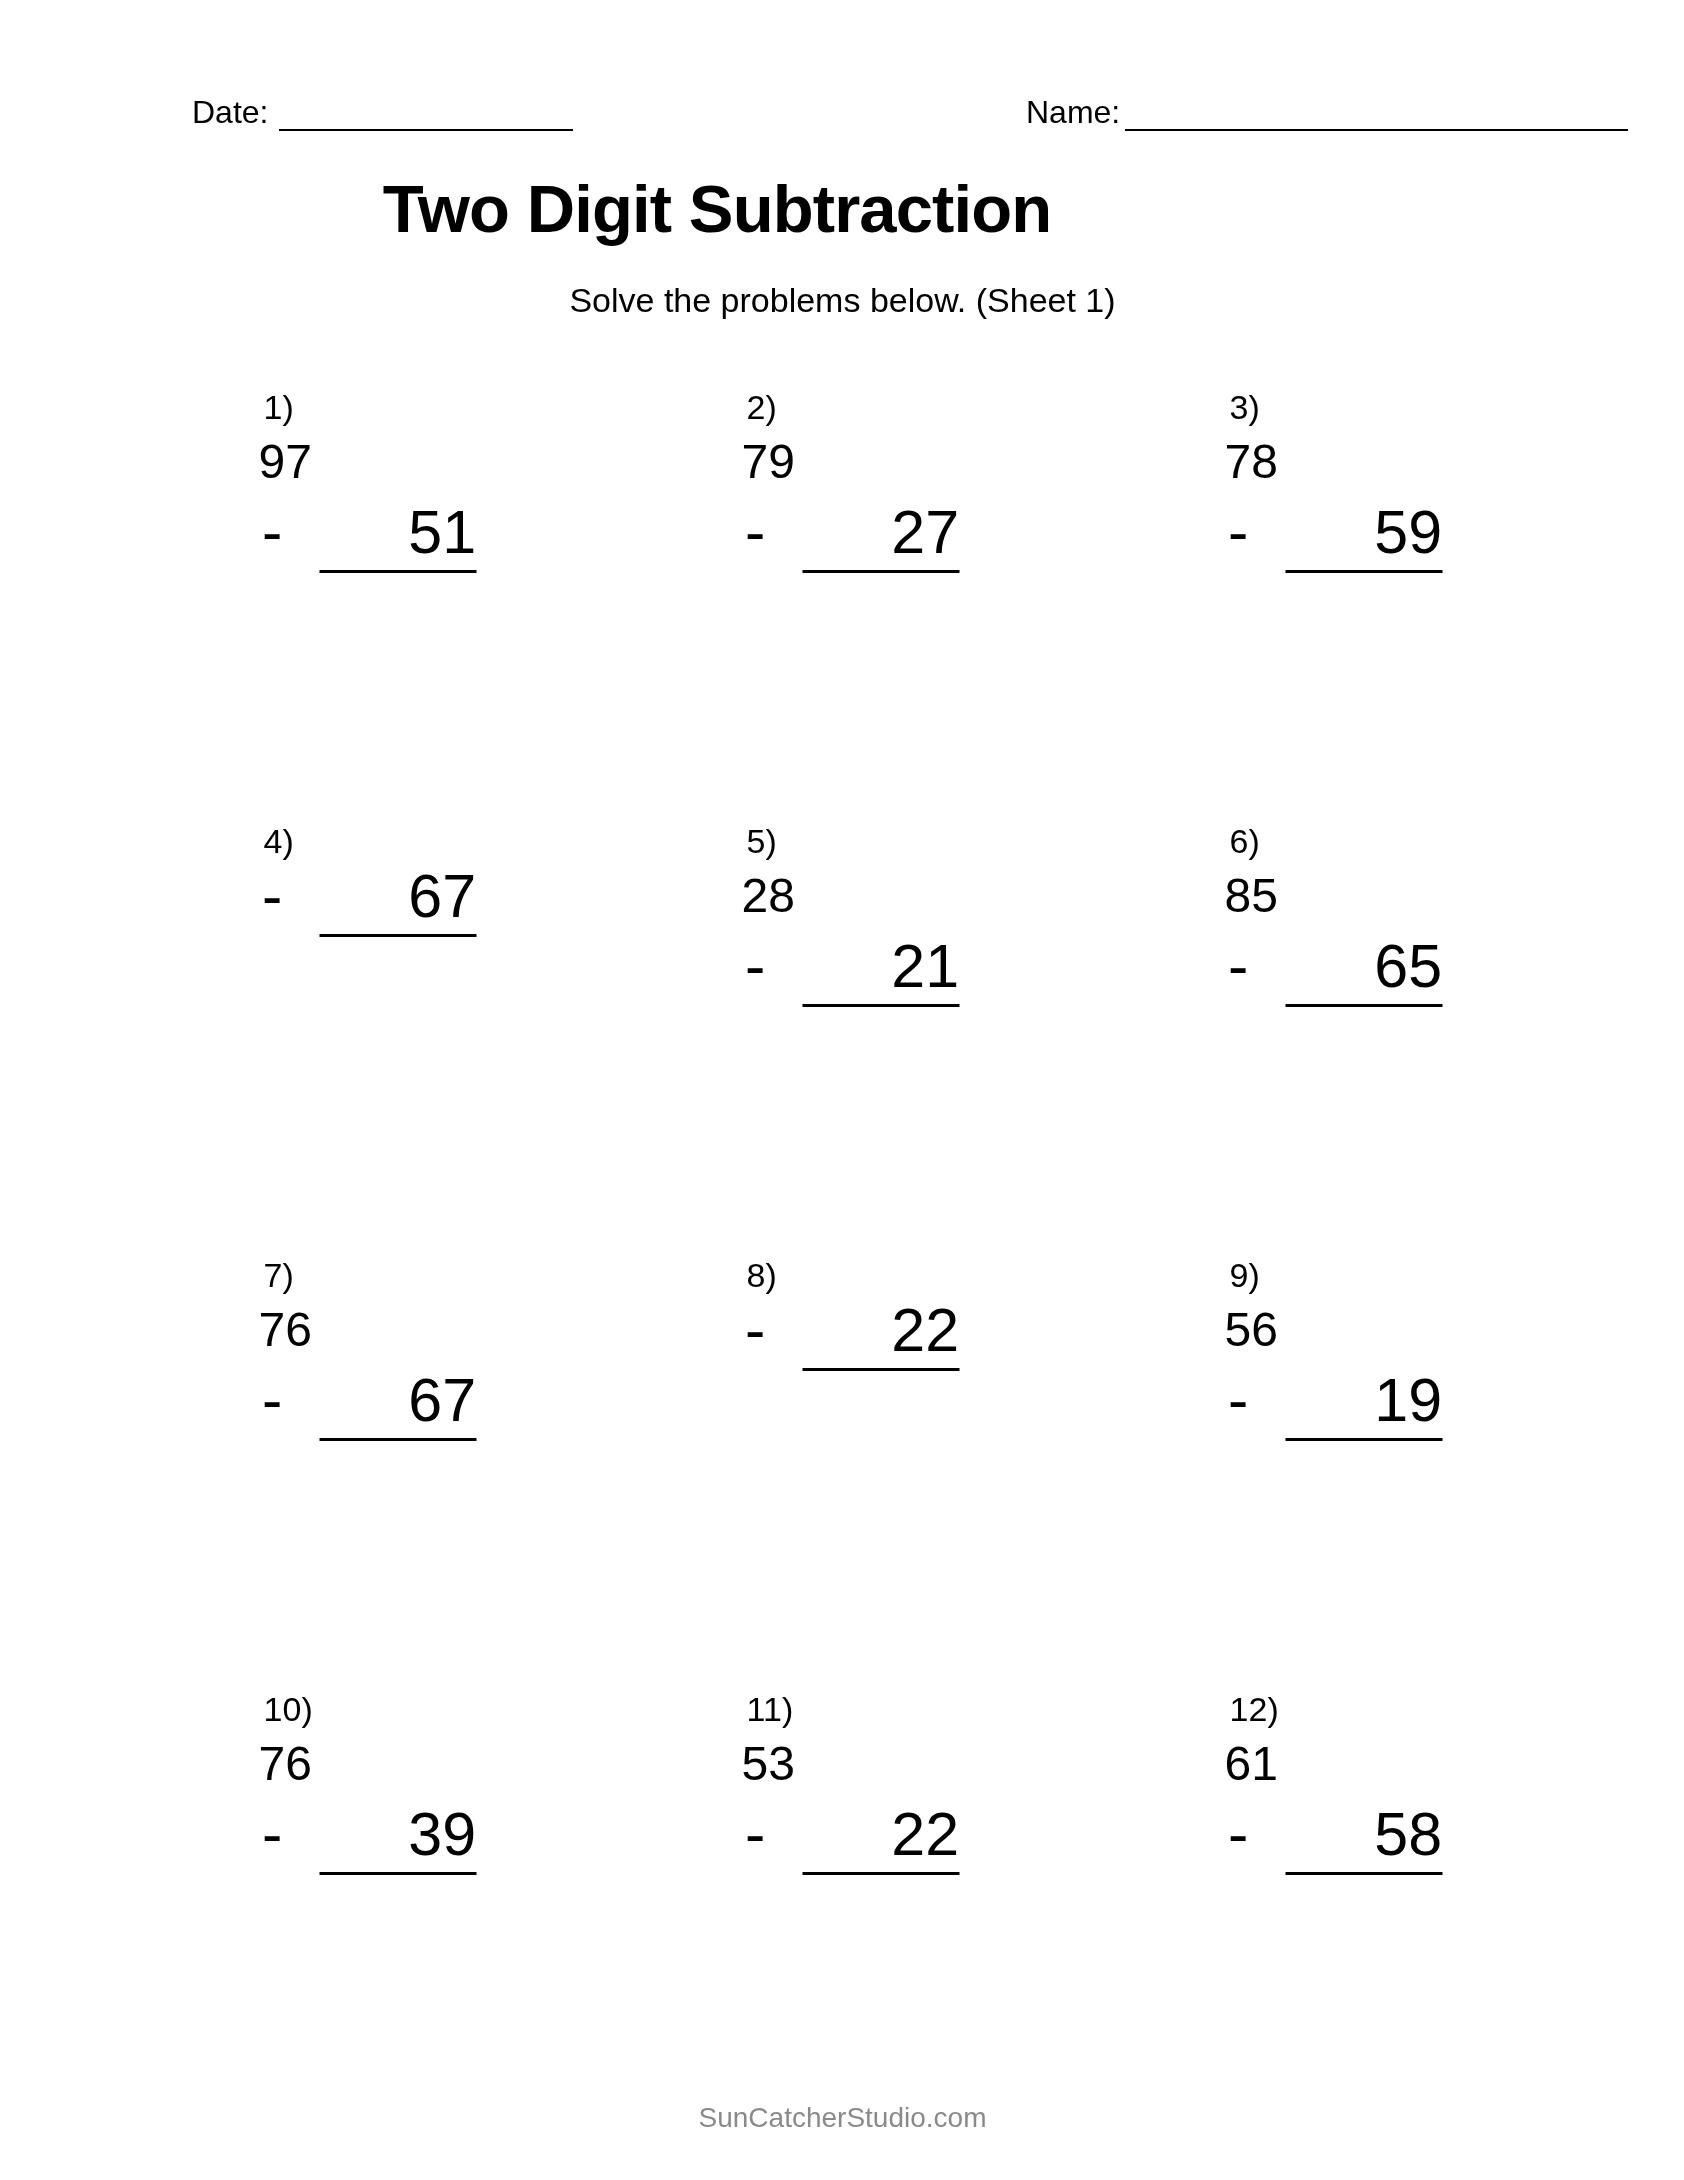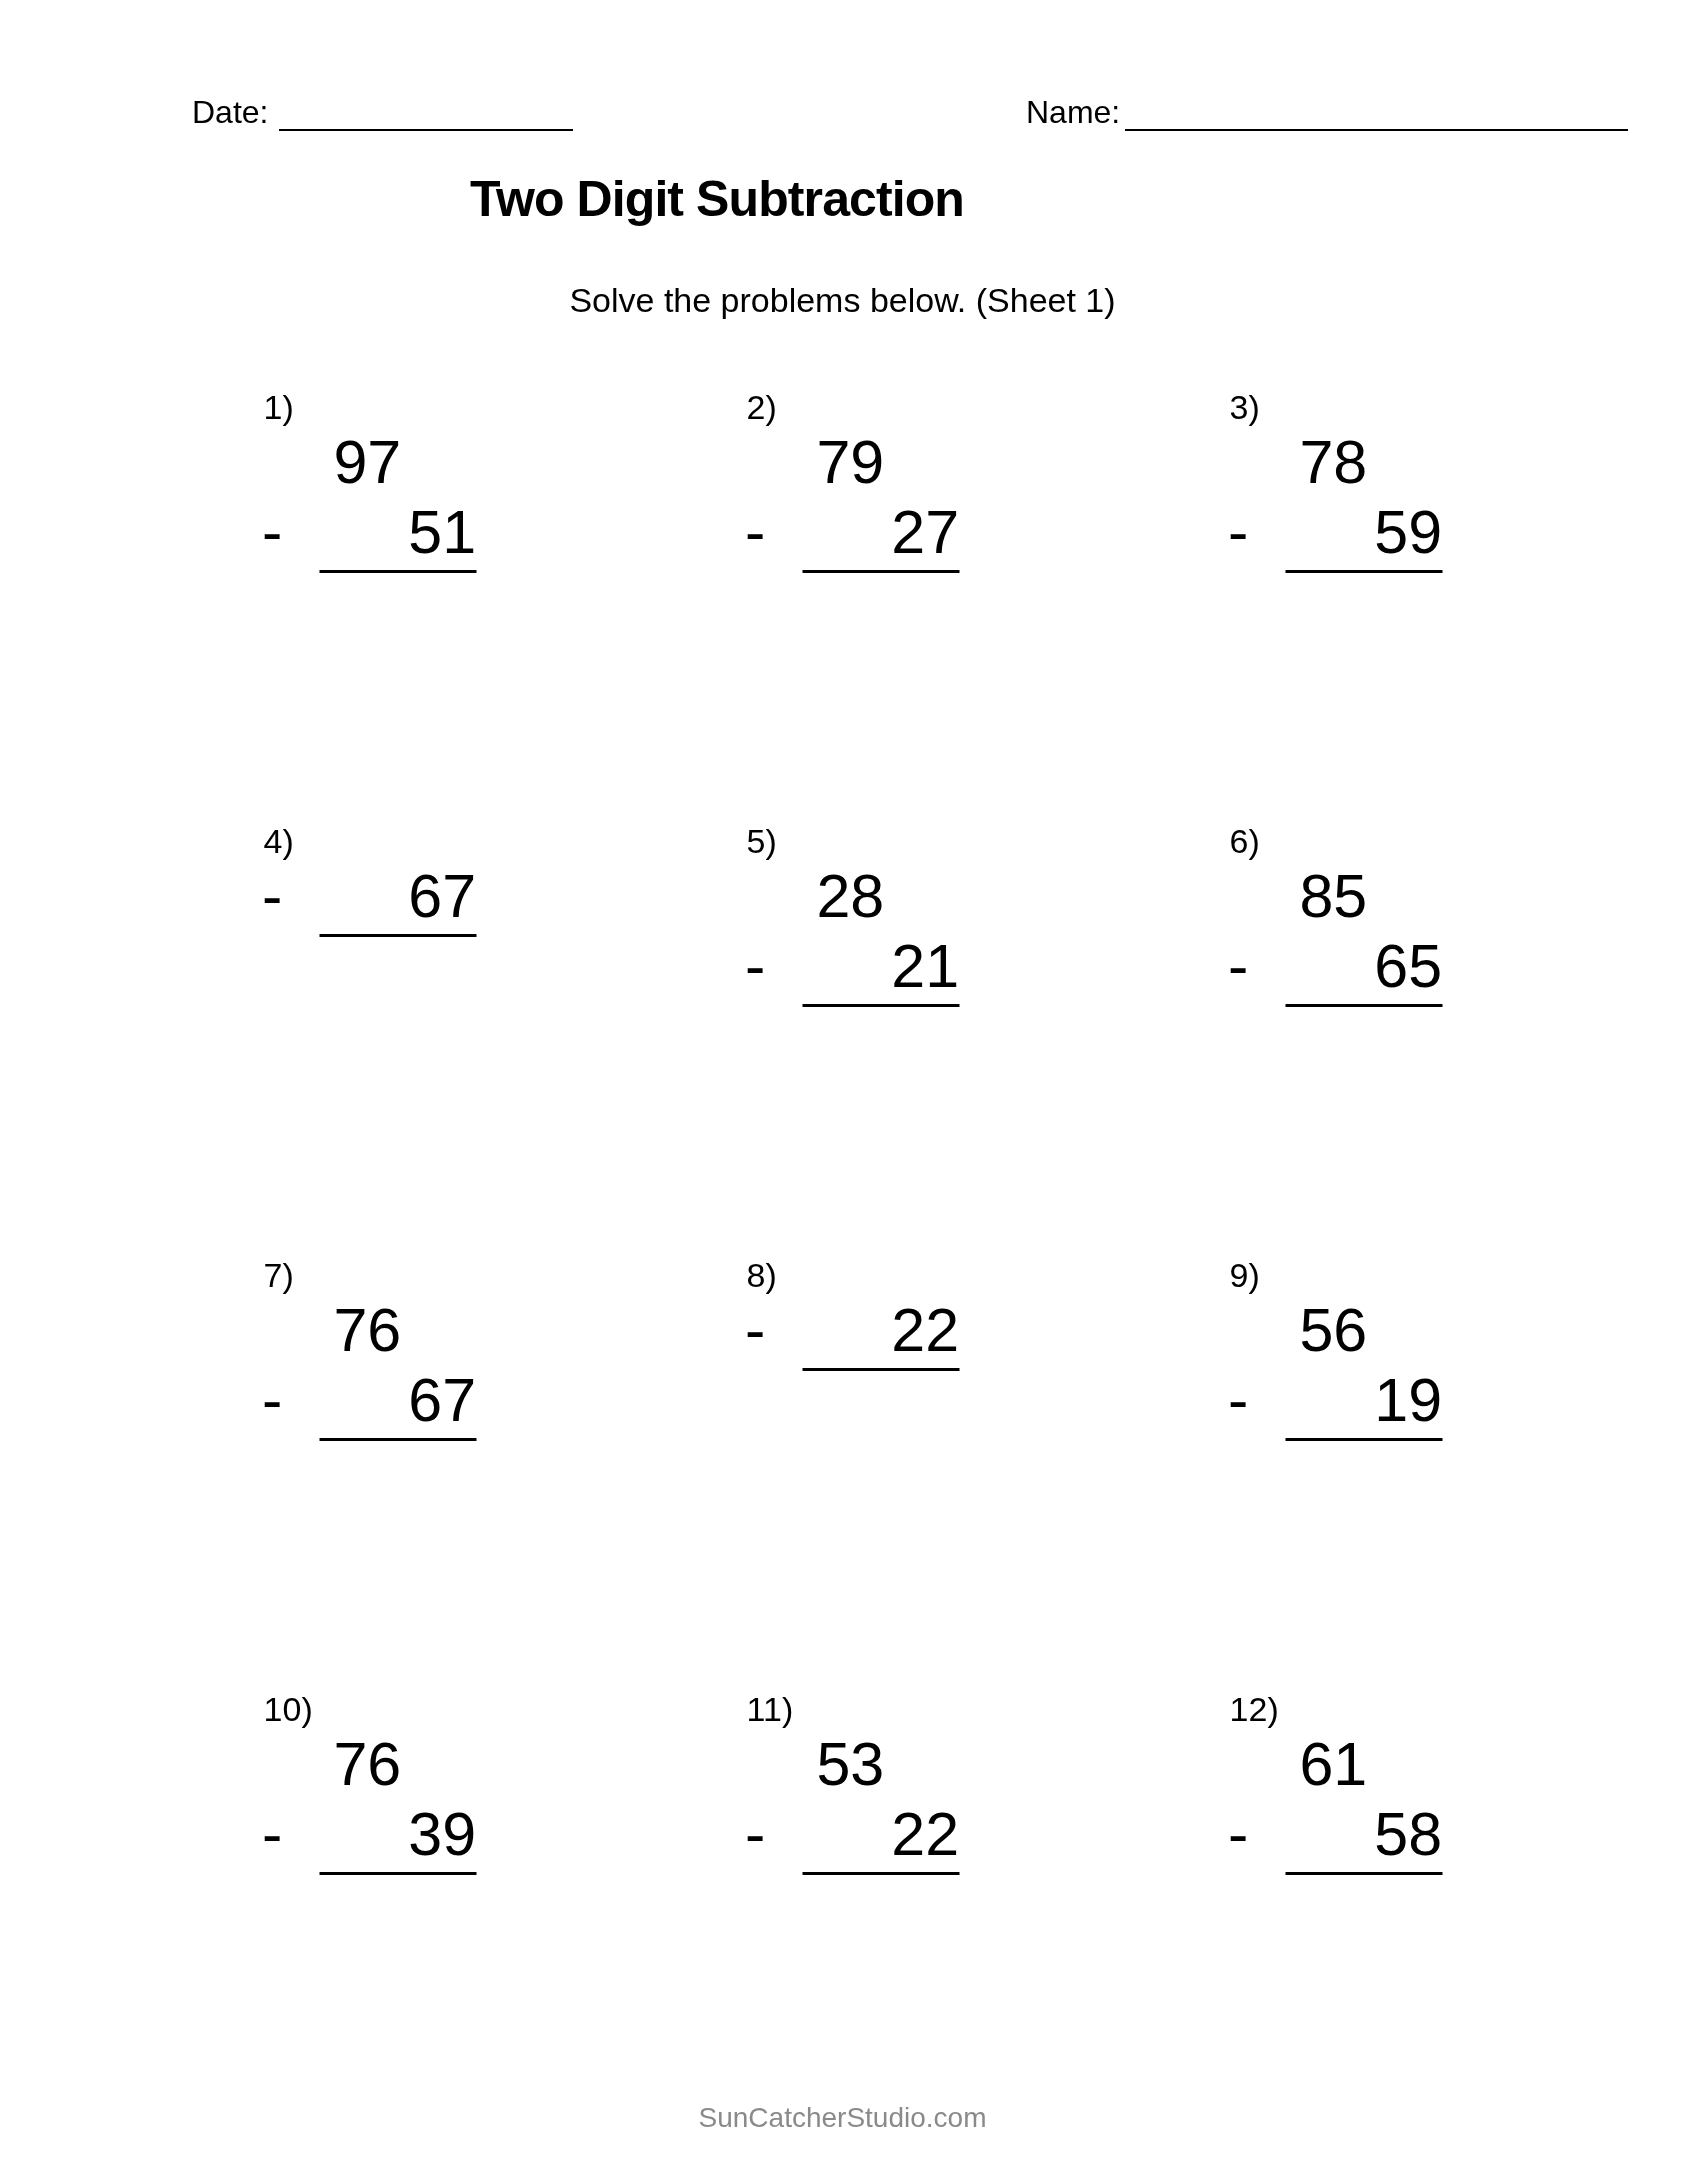--- a/index.html
+++ b/index.html
@@ -59,21 +59,21 @@
   .date-rule { width: 294px; margin-left: 10.2px; }
   .name-rule { width: 503px; margin-left: 5.1px; }
 
   
   .title {
     position: absolute;
     top: 170px;
     left: 0;
     width: 1434px;
     text-align: center;
-    font-size: 50px;
+    font-size: 67px;
     font-weight: bold;
     letter-spacing: -0.9px;
   }
   .subtitle {
     position: absolute;
     top: 281px;
     left: 0;
     width: 1685px;
     text-align: center;
     font-size: 34px;
@@ -105,23 +105,23 @@
   .problem.col1 .problem-inner { left: 45%; }
   .problem.col3 .problem-inner { left: 55%; }
 
   .prob-num {
     font-size: 34px;
     line-height: 39px;
     text-align: left;
     padding-left: 5.1px;
   }
   .prob-top {
-    font-size: 61px;
+    font-size: 48px;
     line-height: 70px;
-    text-align: center;
+    text-align: left;
     padding-right: 3.4px;
   }
   .prob-bottom {
     font-size: 61px;
     line-height: 70px;
     text-align: right;
     padding-right: 3.4px;
     display: flex;
     justify-content: space-between;
     align-items: baseline;

